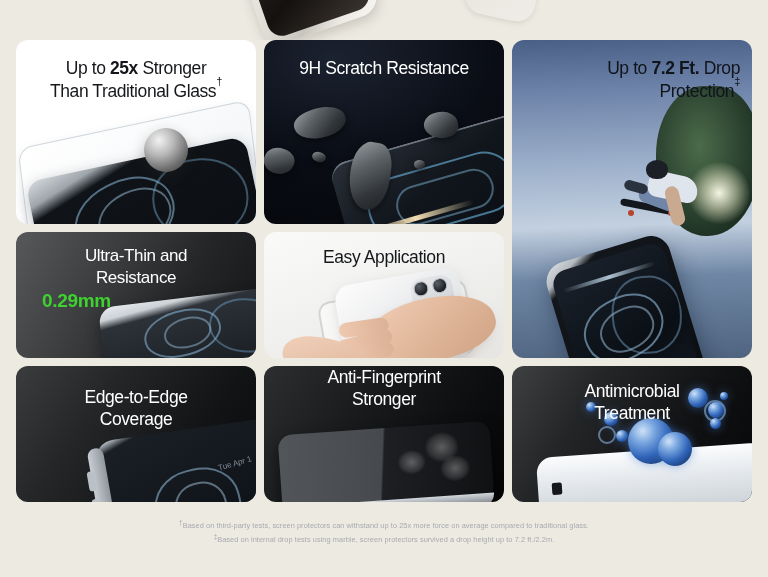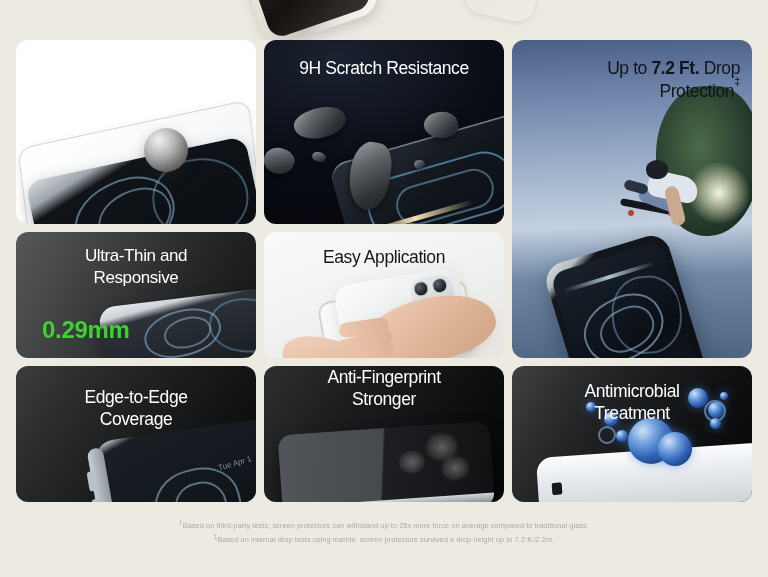--- a/index.html
+++ b/index.html
@@ -160,22 +160,22 @@
   .d-g1 { left:14px; top:42px; width:82px; height:62px; transform:rotate(-12deg); }
   .d-g2 { left:30px; top:54px; width:56px; height:42px; transform:rotate(-12deg); border-color:rgba(185,222,250,.45); }
   .d-g3 { left:46px; top:28px; width:70px; height:78px; transform:rotate(14deg); border-color:rgba(140,190,230,.40); }
   .d-glint { position:absolute; left:8px; top:18px; width:96px; height:4px; background:linear-gradient(90deg,rgba(255,255,255,0),rgba(210,235,255,.8),rgba(255,255,255,0)); border-radius:3px; }
 
   
   .c-thin { grid-column:1; grid-row:2;
     background:linear-gradient(118deg,#56585a 0%,#3c3e40 34%,#232527 66%,#141516 100%); }
   .c-thin .card-title { color:#ffffff; padding-top:13px; font-size:17px; }
   .thin-measure {
-    position:absolute; left:26px; top:84px; z-index:7;
-    font-size:24px; font-weight:700; letter-spacing:-.3px;
+    position:absolute; left:26px; top:58px; z-index:7;
+    font-size:19px; font-weight:700; letter-spacing:-.3px;
   }
   .thin-phone {
     position:absolute; left:86px; top:62px; width:230px; height:80px;
     border-radius:16px; transform:rotate(-7deg);
     background:linear-gradient(172deg,#e9ecef 0%,#cdd2d7 12%,#2c3238 20%,#14181d 100%);
     box-shadow:0 5px 14px rgba(0,0,0,.38);
   }
   .thin-edge {
     position:absolute; left:0; bottom:0; width:100%; height:13px;
     background:linear-gradient(180deg,#d4d9de,#9aa1a8 60%,#7a8189);
@@ -312,20 +312,24 @@
 <div class="grid">
 
   <div class="card c-strong">
     <div class="s-film"></div>
     <div class="s-phone">
       <div class="s-wave s-w1"></div>
       <div class="s-wave s-w2"></div>
       <div class="s-wave s-w3"></div>
     </div>
     <div class="s-ball"></div>
+    <div class="card-title">
+      <span>Up to </span><b>25x</b><span> Stronger</span><br>
+      <span>Than Traditional Glass</span><sup>†</sup>
+    </div>
   </div>
 
   <div class="card c-scratch">
     <div class="sc-phone">
       <div class="sc-glow"></div>
       <div class="sc-glow2"></div>
       <div class="sc-bright"></div>
     </div>
     <div class="rock r1"></div>
     <div class="rock r2"></div>
@@ -370,21 +374,21 @@
       <div class="thin-wave tw2"></div>
       <div class="thin-wave tw3"></div>
       <div class="thin-edge">
         
         
         
       </div>
     </div>
     <div class="card-title">
       <span>Ultra-Thin and</span><br>
-      <span>Responsive</span>
+      <span>Resistance</span>
     </div>
     <div class="thin-measure" style="color:#3ed12f">0.29mm</div>
   </div>
 
   <div class="card c-easy">
     <div class="ea-tray"></div>
     <div class="ea-phone">
       <div class="ea-cam">
         <div class="ea-lens" style="left:3px;top:3px;"></div>
         <div class="ea-lens" style="left:22px;top:3px;"></div>

